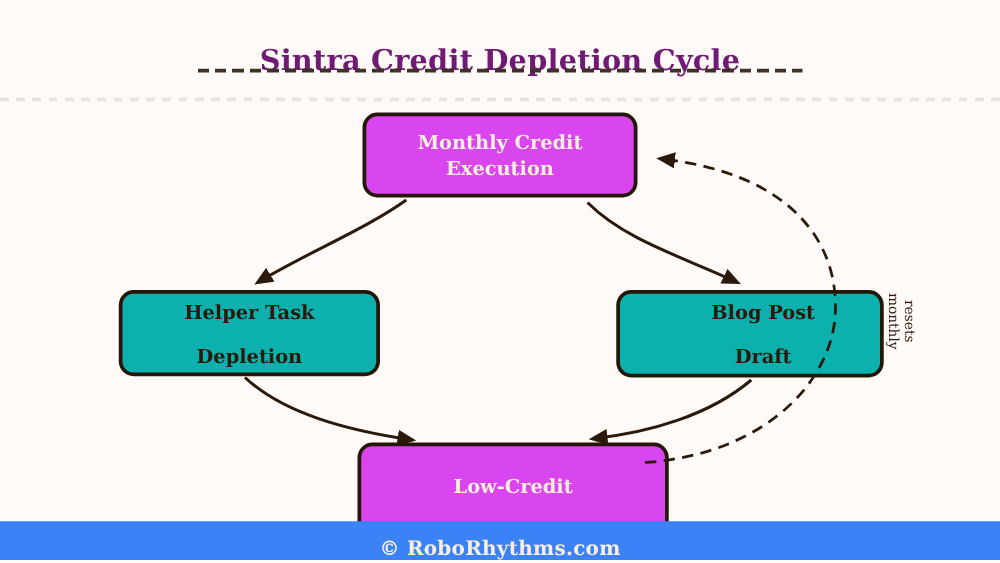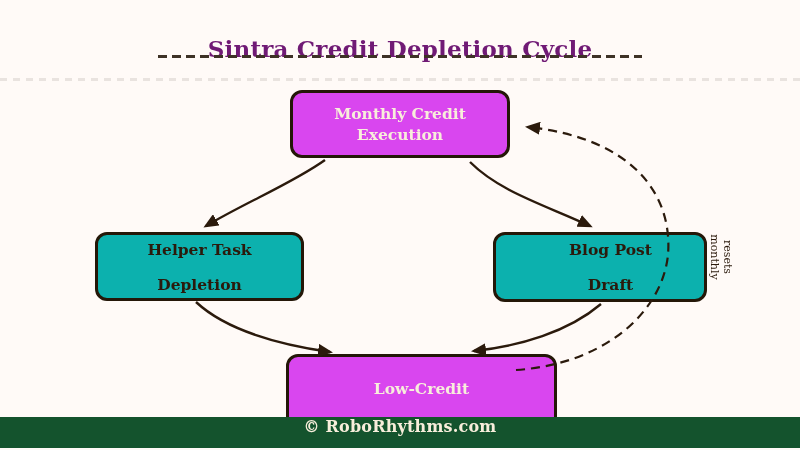--- a/index.html
+++ b/index.html
@@ -32,36 +32,36 @@
     display:flex;flex-direction:column;align-items:center;justify-content:center;
     font-size:15.5px;font-weight:bold;line-height:21px;
     text-align:center;
     z-index:2;
   }
   .node.orange{background:#d946ef;color:#F8EEDB;}
   .node.teal{background:#0CB1AE;color:#2B1A0C;gap:14px;}
   .node-monthly{left:290px;top:90px;width:220px;height:68px;}
   .node-helper{left:95px;top:232px;width:209px;height:69px;}
   .node-blog{left:493px;top:232px;width:214px;height:70px;padding-left:21px;}
-  .node-low{left:286px;top:354px;width:271px;height:68px;border-radius:12px 12px 0 0;}
+  .node-low{left:286px;top:354px;width:249px;height:68px;border-radius:12px 12px 0 0;}
   .arrow-layer{
     position:absolute;left:0;top:0;width:800px;height:450px;
     z-index:5;pointer-events:none;
   }
   .edge-label{
     position:absolute;left:680px;top:244px;width:82px;
     text-align:center;
     font-size:11px;color:#2B1A0C;
     transform:rotate(90deg);
     z-index:4;
   }
   .footer-bar{
     position:absolute;left:0;top:417px;width:800px;height:31px;
-    background:#14532d;z-index:6;
-    display:flex;align-items:flex-start;justify-content:center;
+    background:#3b82f6;z-index:6;
+    display:flex;align-items:flex-end;justify-content:center;
   }
   .footer-credit{
     font-size:16px;font-weight:bold;color:#F8EEDB;letter-spacing:.2px;
   }
 </style>
 </head>
 <body>
 
 <div class="canvas">
 

